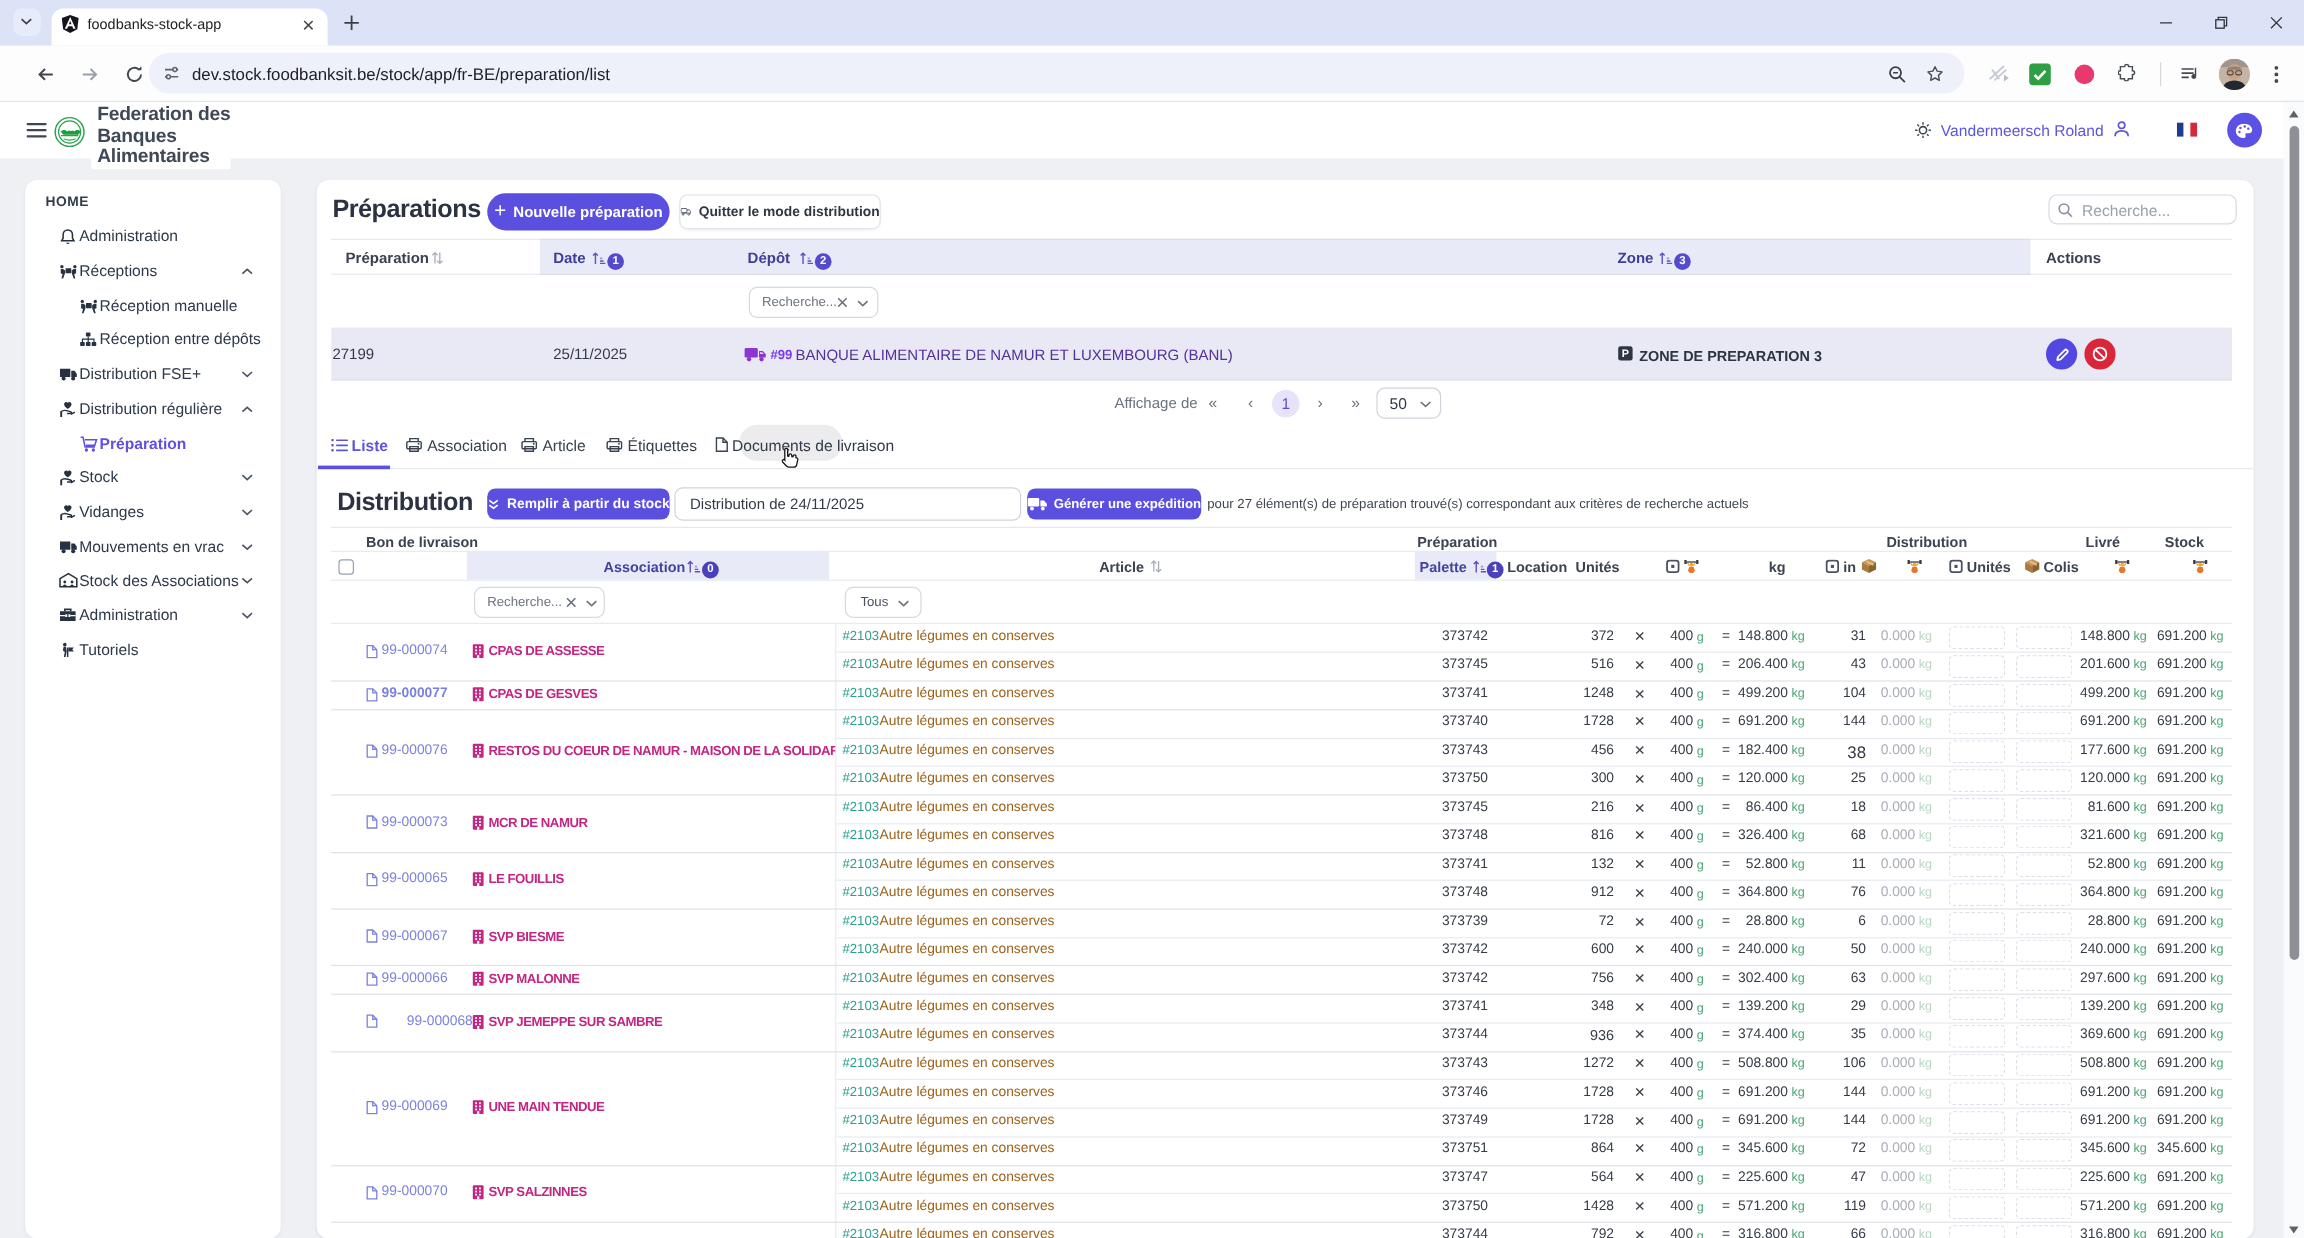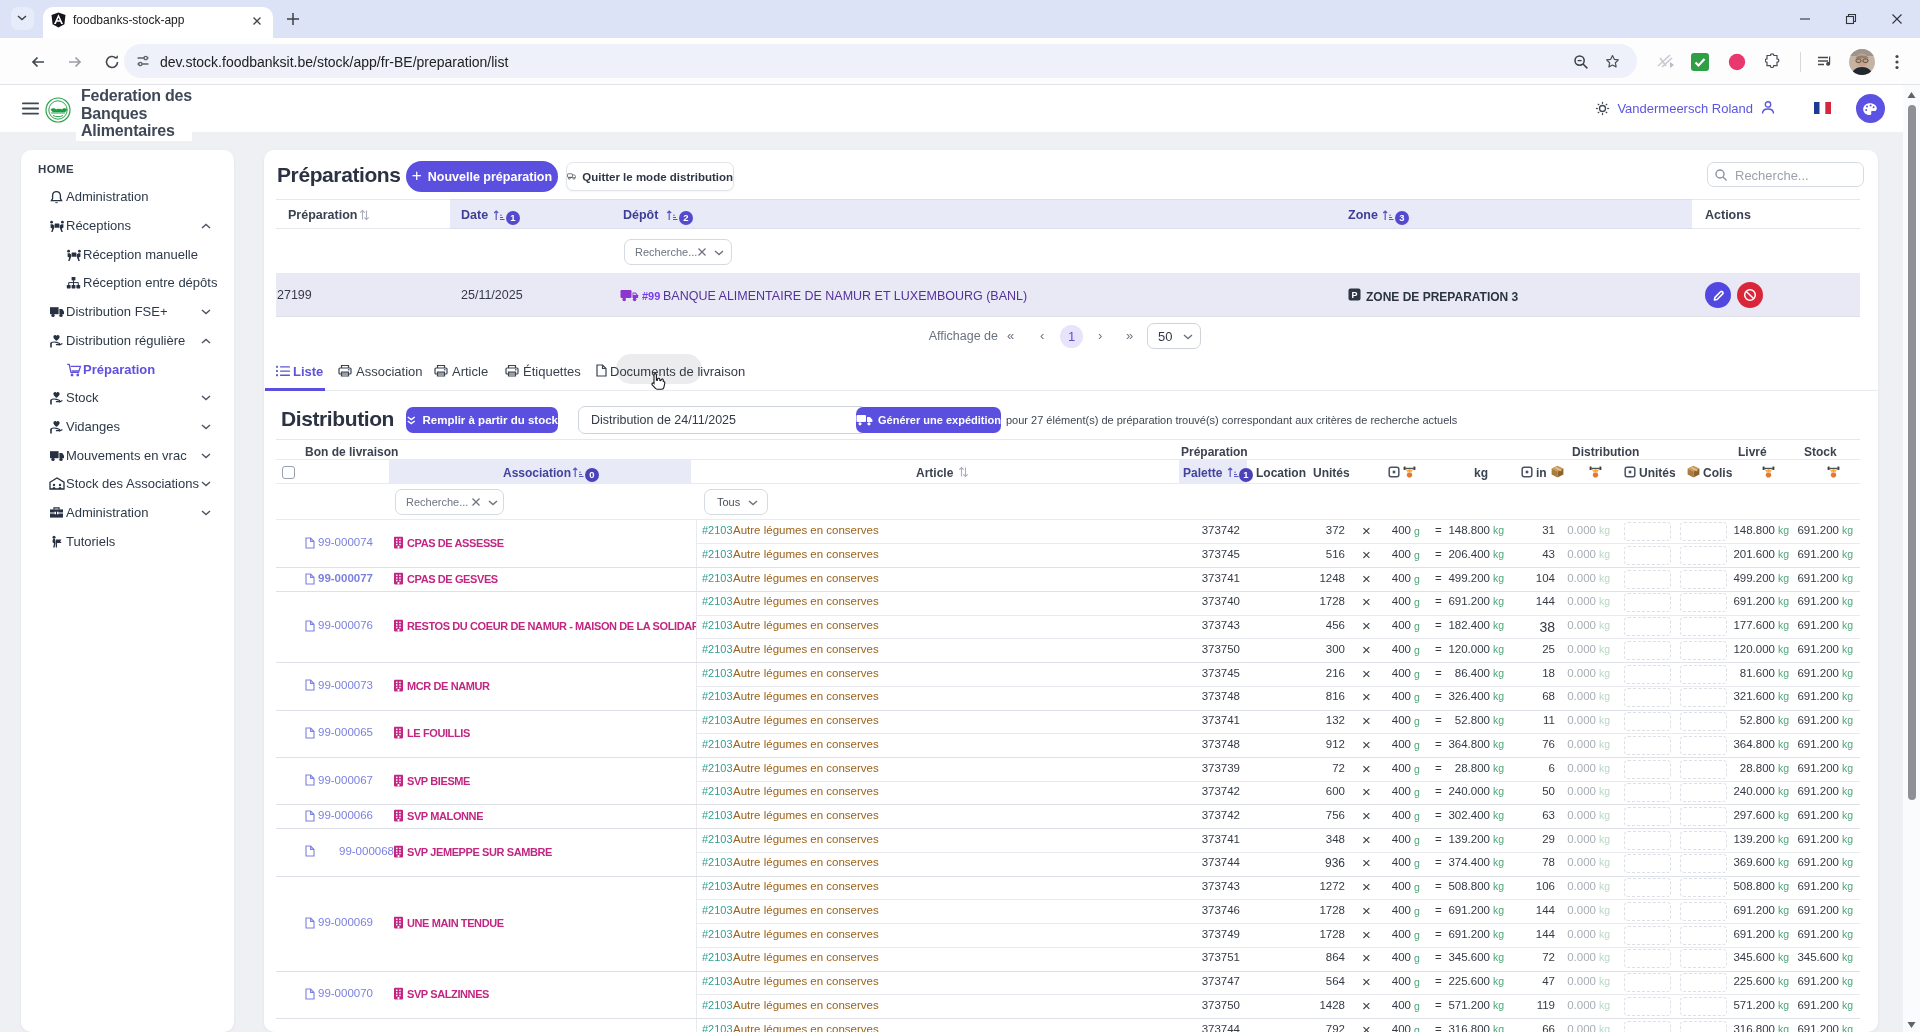--- a/index.html
+++ b/index.html
@@ -599,21 +599,21 @@
         <path d="M5.2 1.6c.7 0 1.2.5 1.2 1.2v5.4l.9.1.2-1.1c.1-.6.7-1 1.3-.9.6.1 1 .6 1 1.2l.1 1 .9.2.3-.9c.2-.6.8-.9 1.4-.7.6.2.9.7.8 1.3l-.1.9.8.3c.6.2.9.8.8 1.4l-.9 4.3c-.2 1.1-1.2 1.9-2.3 1.9H7.2c-.7 0-1.4-.3-1.8-.9L2.2 13c-.4-.5-.3-1.3.2-1.7.5-.4 1.2-.4 1.6.1l0 0V2.8c0-.7.5-1.2 1.2-1.2z" fill="#fff" stroke="#16181c" stroke-width="1.1"></path>
       </svg>
     </div>
 <div class="t" style="left:281px;top:407px;font-size:21px;color:#2b3342;font-weight:700;letter-spacing:-0.4px">Distribution</div>
 <div class="pbtn" style="left:406px;top:407px;width:152px;height:26px;border-radius:7px;font-size:11.5px;gap:6px"><svg width="12" height="11" viewBox="0 0 12 11">
         <g stroke="#fff" stroke-width="1.6" fill="none">
           <path d="M2 1.5l4 3 4-3"></path>
           <path d="M2 6l4 3 4-3"></path>
         </g>
       </svg>Remplir à partir du stock</div>
-<div class="ab" style="left:578px;top:406px;width:289px;height:28px;border:1px solid #cfd4db;border-radius:7px;background:#fff;display:flex;align-items:center;padding-left:12px;font-size:12.5px;color:#333b49">Distribution de 24/11/2025</div>
+<div class="ab" style="left:562px;top:406px;width:289px;height:28px;border:1px solid #cfd4db;border-radius:7px;background:#fff;display:flex;align-items:center;padding-left:12px;font-size:12.5px;color:#333b49">Distribution de 24/11/2025</div>
 <div class="pbtn" style="left:856px;top:407px;width:145px;height:26px;border-radius:7px;font-size:11px;gap:5px"><svg width="17" height="12" viewBox="0 0 17 12">
         <g fill="#fff">
           <rect x="0.5" y="1" width="9.5" height="7" rx="1"></rect>
           <path d="M11 3h3l2.4 2.8V8H11z"></path>
           <circle cx="4" cy="9.8" r="1.6"></circle>
           <circle cx="13" cy="9.8" r="1.6"></circle>
         </g>
       </svg>Générer une expédition</div>
 <div class="t" style="left:1006px;top:414px;font-size:11px;color:#3f4653;font-weight:400;">pour 27 élément(s) de préparation trouvé(s) correspondant aux critères de recherche actuels</div>
 <div class="hline" style="left:276px;top:439px;width:1584px;background:#e7e8ee"></div>
@@ -1222,21 +1222,21 @@
 <div class="r" style="right:67px;top:833px;font-size:11.5px;color:#343b46">691.200<span class="kg" style="font-size:10.5px"> kg</span></div>
 <div class="t" style="left:702px;top:856px;font-size:11px;color:#2f9e8f;font-weight:400;">#2103</div>
 <div class="t" style="left:733px;top:856px;font-size:11.5px;color:#9c621a;font-weight:400;">Autre légumes en conserves</div>
 <div class="r" style="right:680px;top:856px;font-size:11.5px;color:#343b46;font-weight:400;">373744</div>
 <div class="r" style="right:575px;top:856px;font-size:12px;color:#343b46;font-weight:400;">936</div>
 <div class="t" style="left:1362px;top:854px;font-size:15px;color:#3a4048;font-weight:400;">×</div>
 <div class="r" style="right:509px;top:856px;font-size:11.5px;color:#343b46;font-weight:400;">400</div>
 <div class="t" style="left:1414px;top:857px;font-size:10.5px;color:#4da578;font-weight:400;">g</div>
 <div class="t" style="left:1435px;top:856px;font-size:11.5px;color:#343b46;font-weight:400;">=</div>
 <div class="r" style="right:416px;top:856px;font-size:11.5px;color:#343b46">374.400<span class="kg" style="font-size:10.5px"> kg</span></div>
-<div class="r" style="right:365px;top:856px;font-size:11.5px;color:#343b46;font-weight:400;">78</div>
+<div class="r" style="right:365px;top:856px;font-size:11.5px;color:#343b46;font-weight:400;">35</div>
 <div class="r" style="right:310px;top:856px;font-size:11.5px;color:#a7adb5">0.000<span class="kgy" style="font-size:10.5px"> kg</span></div>
 <div class="inp" style="left:1624px;top:854px;width:47px;height:19px"></div>
 <div class="inp" style="left:1680px;top:854px;width:47px;height:19px"></div>
 <div class="r" style="right:131px;top:856px;font-size:11.5px;color:#343b46">369.600<span class="kg" style="font-size:10.5px"> kg</span></div>
 <div class="r" style="right:67px;top:856px;font-size:11.5px;color:#343b46">691.200<span class="kg" style="font-size:10.5px"> kg</span></div>
 <div class="t" style="left:702px;top:880px;font-size:11px;color:#2f9e8f;font-weight:400;">#2103</div>
 <div class="t" style="left:733px;top:880px;font-size:11.5px;color:#9c621a;font-weight:400;">Autre légumes en conserves</div>
 <div class="r" style="right:680px;top:880px;font-size:11.5px;color:#343b46;font-weight:400;">373743</div>
 <div class="r" style="right:575px;top:880px;font-size:11.5px;color:#343b46;font-weight:400;">1272</div>
 <div class="t" style="left:1362px;top:878px;font-size:15px;color:#3a4048;font-weight:400;">×</div>

